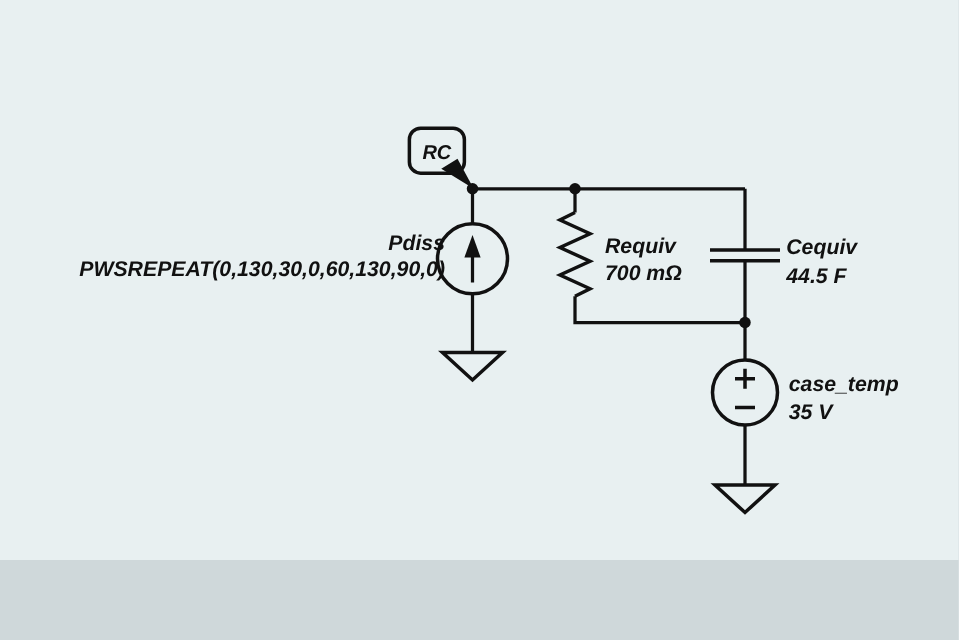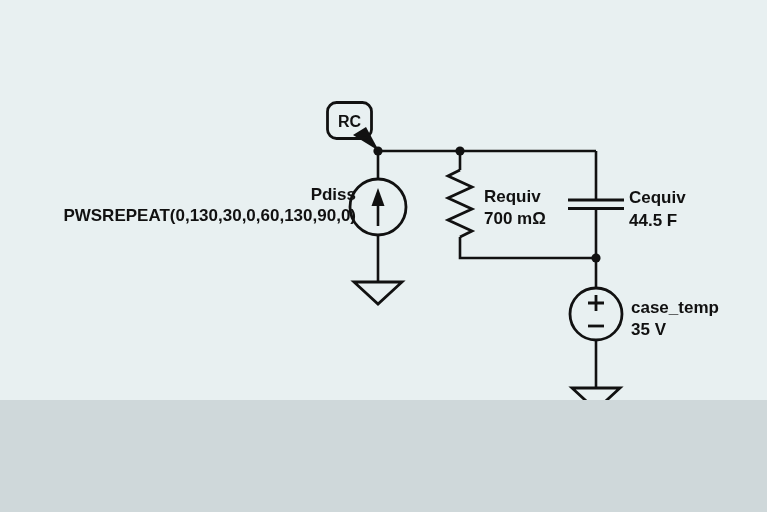--- a/index.html
+++ b/index.html
@@ -6,23 +6,24 @@
     --bg:#e8f0f1;
     --line:#111111;
   }
   html,body{margin:0;padding:0;}
   body{
     font-family:"Liberation Sans","DejaVu Sans",sans-serif;
     background:#cfd8da;
   }
   .canvas{
     position:relative;
-    width:767px;height:400px;
+    width:767px;height:448px;
     background:var(--bg);
     overflow:hidden;
+    font-style:italic;
   }
   svg{display:block;position:absolute;inset:0;}
   .wire{stroke:var(--line);stroke-width:2.6;fill:none;}
   .sym{stroke:var(--line);stroke-width:2.8;fill:none;}
   .sym-fill{fill:var(--line);stroke:none;}
   .dot{fill:var(--line);stroke:none;}
   .lbl{
     fill:var(--line);
     font-family:"Liberation Sans","DejaVu Sans",sans-serif;
     font-weight:bold;

